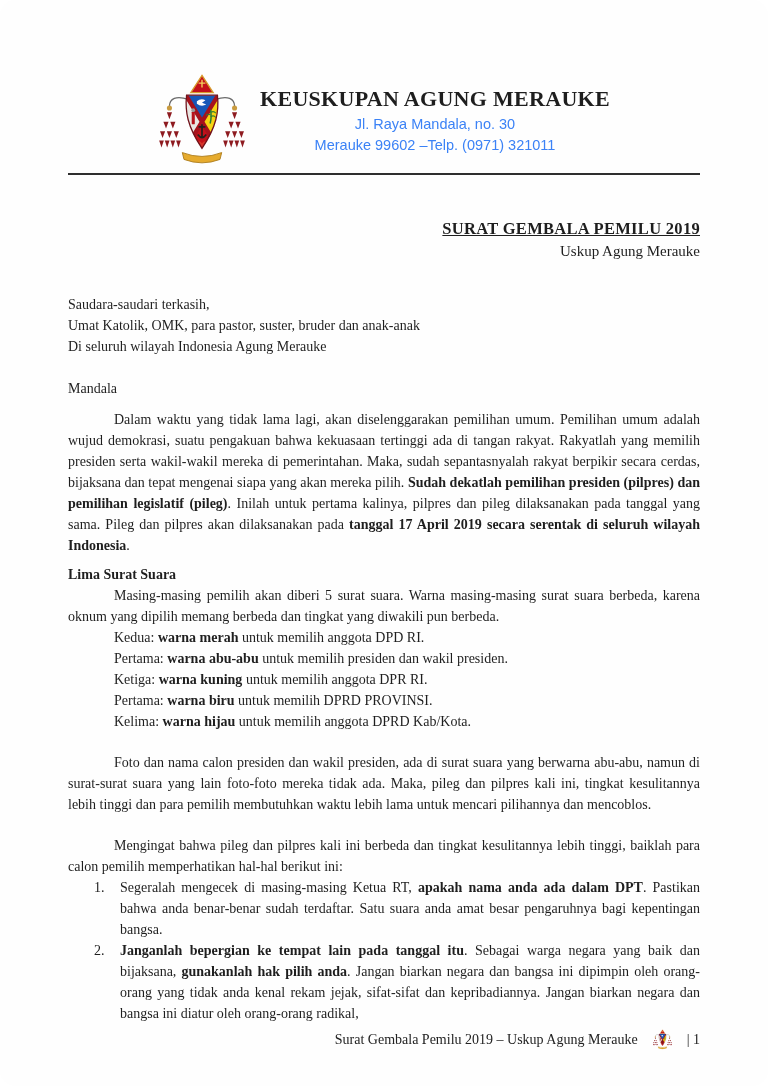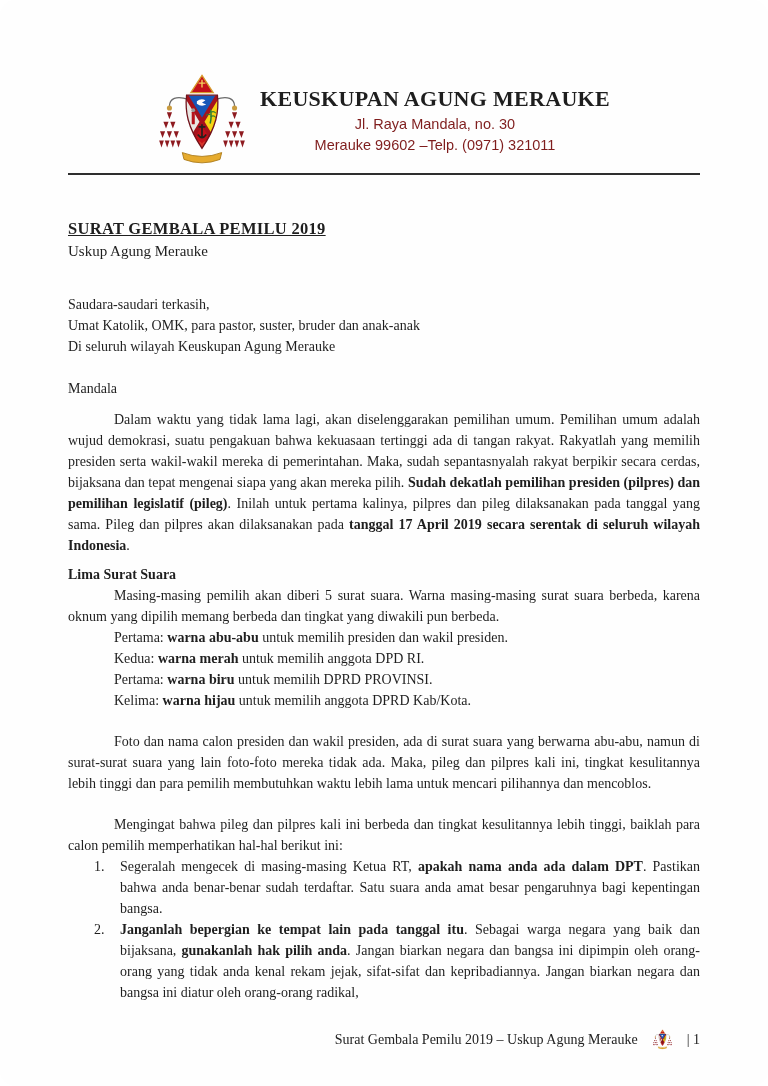--- a/index.html
+++ b/index.html
@@ -19,27 +19,27 @@
     gap:14px; padding-top:72px;
   }
   .crest-lg { width:88px; height:96px; flex:none; }
   .head-text { text-align:center; }
   .org {
     font-weight:bold; font-size:22px; letter-spacing:.3px;
     line-height:30px; white-space:nowrap;
   }
   .addr {
     font-family:"Liberation Sans","DejaVu Sans",sans-serif;
-    font-size:14.5px; color:#7f1d1d; line-height:21px; white-space:nowrap;
+    font-size:14.5px; color:#3b82f6; line-height:21px; white-space:nowrap;
   }
   .rule { height:2px; background:#2e2e2e; margin:5px 68px 0 68px; }
 
   
   .content { padding:0 68px; font-size:14px; line-height:21px; }
-  .title-block { text-align:left; margin-top:42px; }
+  .title-block { text-align:right; margin-top:42px; }
   .doc-title {
     font-weight:bold; font-size:16.5px; letter-spacing:.3px;
     text-decoration:underline; line-height:23px;
   }
   .doc-subtitle { font-size:15px; line-height:22px; }
 
   .salutation { margin-top:32px; }
   .greeting { margin-top:21px; margin-bottom:10px; }
 
   .para { margin:0; text-align:justify; }
@@ -133,32 +133,33 @@
   <main class="content">
 
     <div class="title-block">
       <div class="doc-title">SURAT GEMBALA PEMILU 2019</div>
       <div class="doc-subtitle">Uskup Agung Merauke</div>
     </div>
 
     <div class="salutation">
       <div>Saudara-saudari terkasih,</div>
       <div>Umat Katolik, OMK, para pastor, suster, bruder dan anak-anak</div>
-      <div>Di seluruh wilayah Keuskupan Agung Merauke</div>
+      <div>Di seluruh wilayah Indonesia Agung Merauke</div>
     </div>
     <div class="greeting">Mandala</div>
 
     <p class="para indent"><span>Dalam waktu yang tidak lama lagi, akan diselenggarakan pemilihan umum. Pemilihan umum adalah wujud demokrasi, suatu pengakuan bahwa kekuasaan tertinggi ada di tangan rakyat. Rakyatlah yang memilih presiden serta wakil-wakil mereka di pemerintahan.  Maka, sudah sepantasnyalah rakyat berpikir secara cerdas, bijaksana dan tepat mengenai siapa yang akan mereka pilih.  </span><span class="b">Sudah dekatlah pemilihan presiden (pilpres) dan pemilihan legislatif (pileg)</span><span>. Inilah untuk pertama kalinya, pilpres dan pileg dilaksanakan pada tanggal yang sama. Pileg dan pilpres akan dilaksanakan pada </span><span class="b">tanggal 17 April 2019 secara serentak di seluruh wilayah Indonesia</span><span>.</span></p>
 
     <h3 class="sec-head">Lima Surat Suara</h3>
     <p class="para indent">Masing-masing pemilih akan diberi 5 surat suara. Warna masing-masing surat suara berbeda, karena oknum yang dipilih memang berbeda dan tingkat yang diwakili pun berbeda.</p>
 
     <div class="ballot-list">
+      <div class="ballot-item"><span>Kedua: </span><span class="b">warna merah</span><span> untuk memilih anggota DPD RI.</span></div>
       <div class="ballot-item"><span>Pertama: </span><span class="b">warna abu-abu</span><span> untuk memilih presiden dan wakil presiden.</span></div>
-      <div class="ballot-item"><span>Kedua: </span><span class="b">warna merah</span><span> untuk memilih anggota DPD RI.</span></div>
+      <div class="ballot-item"><span>Ketiga: </span><span class="b">warna kuning</span><span> untuk memilih anggota DPR RI.</span></div>
       <div class="ballot-item"><span>Pertama: </span><span class="b">warna biru</span><span> untuk memilih DPRD PROVINSI.</span></div>
       <div class="ballot-item"><span>Kelima: </span><span class="b">warna hijau</span><span> untuk memilih anggota DPRD Kab/Kota.</span></div>
     </div>
 
     <p class="para indent gap">Foto dan nama calon presiden dan wakil presiden, ada di surat suara yang berwarna abu-abu, namun di surat-surat suara yang lain foto-foto mereka tidak ada. Maka, pileg dan pilpres kali ini, tingkat kesulitannya lebih tinggi dan para pemilih membutuhkan waktu lebih lama untuk mencari pilihannya dan mencoblos.</p>
     <p class="para indent gap">Mengingat bahwa pileg dan pilpres kali ini berbeda dan tingkat kesulitannya lebih tinggi, baiklah para calon pemilih memperhatikan hal-hal berikut ini:</p>
 
     <div class="num-list">
       <div class="num-item">
         <span class="num">1.</span>

